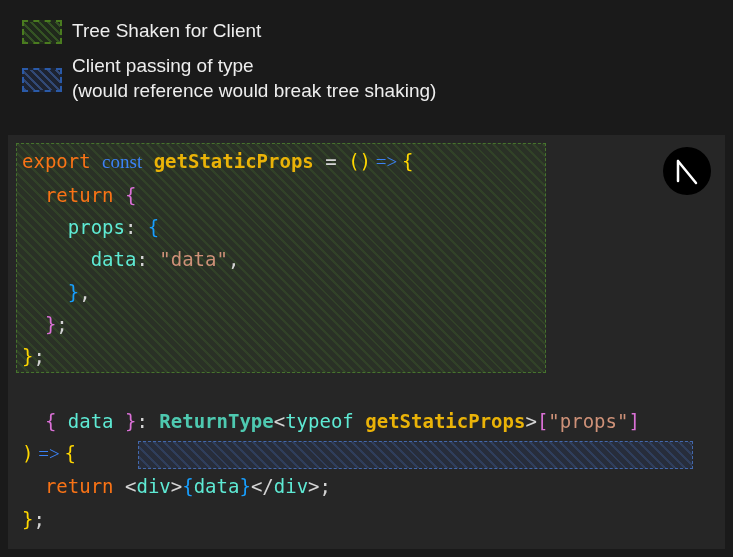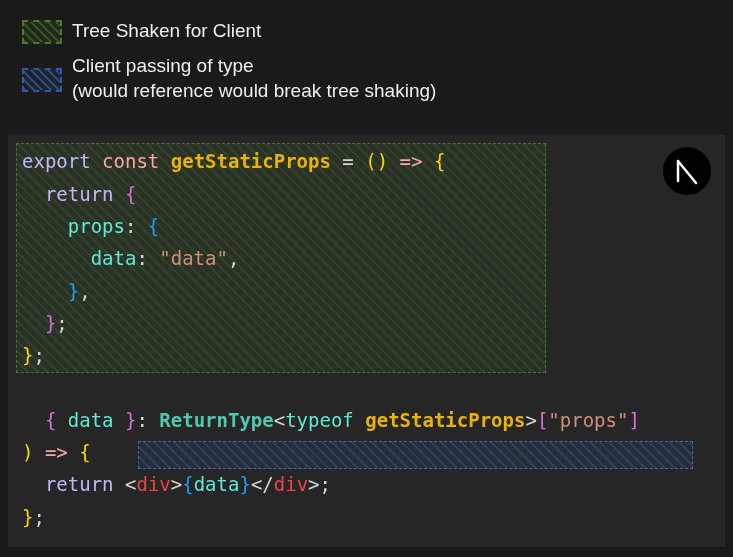--- a/index.html
+++ b/index.html
@@ -101,29 +101,29 @@
       top: 12px;
       right: 14px;
       width: 48px;
       height: 48px;
       border-radius: 50%;
       background: #000;
       display: flex;
       align-items: center;
       justify-content: center;
     }
-    .tk-keyword { color: #c4b5fd; }
-    .tk-const { color: #fca5a5; }
+    .tk-keyword { color: #f97316; }
+    .tk-const { color: #3b82f6; font-family: Liberation Serif, serif; }
     .tk-func { color: #eab308; font-weight: bold; }
     .tk-punc { color: #d4d4d4; }
     .tk-prop { color: #5eead4; }
     .tk-string { color: #ce9178; }
     .tk-type { color: #4ec9b0; font-weight: bold; }
     .tk-typeop { color: #5eead4; }
-    .tk-tag { color: #ef4444; }
+    .tk-tag { color: #5eead4; }
     .tk-brace { color: #ffd700; }
     .tk-brace2 { color: #da70d6; }
     .tk-brace3 { color: #179fff; }
   </style>
 </head>
 <body>
 
 <div class="legend">
   <div class="legend-item">
     <div class="swatch swatch-green"></div>

